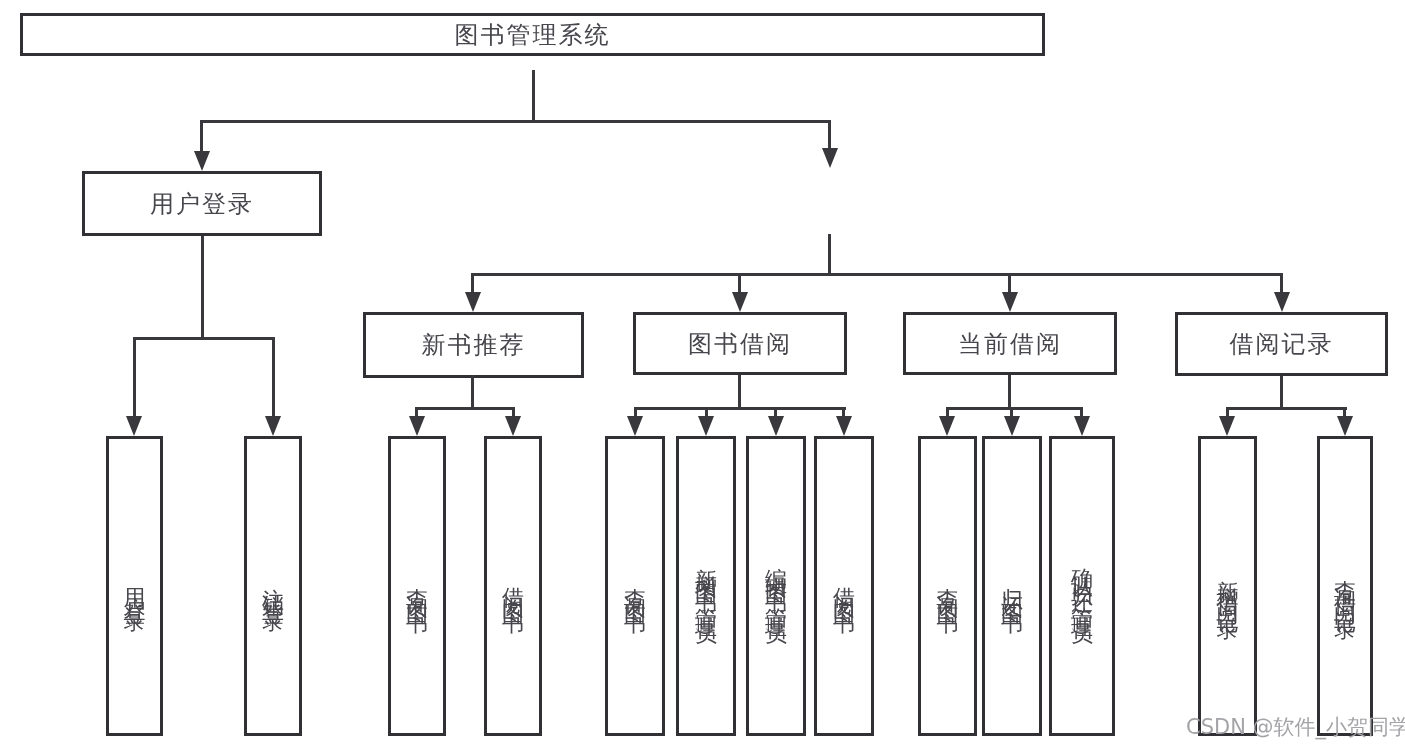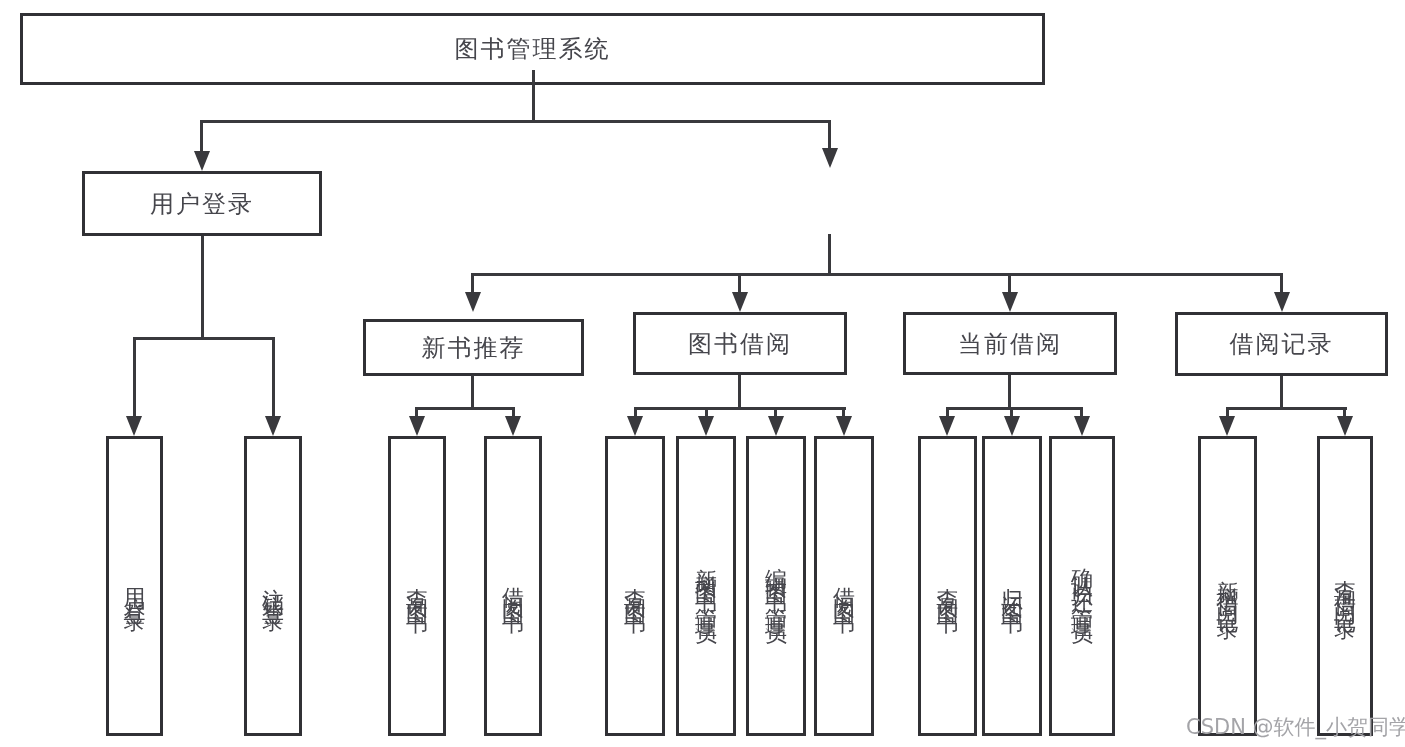--- a/index.html
+++ b/index.html
@@ -62,21 +62,21 @@
     font-size: 21px;
     color: #a4a4a8;
     white-space: nowrap;
   }
 </style>
 </head>
 <body>
 
 <div class="canvas">
 
-  <div class="box" style="left:20px;top:13px;width:1025px;height:72px">
+  <div class="box" style="left:20px;top:13px;width:1025px;height:43px">
     <span class="hlabel">图书管理系统</span>
   </div>
 
   <div class="vline" style="left:532px;top:70px;height:50px"></div>
   <div class="hline" style="left:200px;top:120px;width:631px"></div>
   <div class="vline" style="left:200px;top:120px;height:33px"></div>
   <div class="arrow" style="left:194px;top:151px"></div>
   <div class="vline" style="left:828px;top:120px;height:30px"></div>
   <div class="arrow" style="left:822px;top:148px"></div>
 
@@ -95,21 +95,21 @@
   <div class="hline" style="left:471px;top:273px;width:812px"></div>
   <div class="vline" style="left:471px;top:273px;height:23px"></div>
   <div class="arrow" style="left:465px;top:292px"></div>
   <div class="vline" style="left:738px;top:273px;height:23px"></div>
   <div class="arrow" style="left:732px;top:292px"></div>
   <div class="vline" style="left:1008px;top:273px;height:23px"></div>
   <div class="arrow" style="left:1002px;top:292px"></div>
   <div class="vline" style="left:1280px;top:273px;height:23px"></div>
   <div class="arrow" style="left:1274px;top:292px"></div>
 
-  <div class="box" style="left:363px;top:319px;width:221px;height:57px">
+  <div class="box" style="left:363px;top:312px;width:221px;height:66px">
     <span class="hlabel">新书推荐</span>
   </div>
   <div class="box" style="left:633px;top:312px;width:214px;height:63px">
     <span class="hlabel">图书借阅</span>
   </div>
   <div class="box" style="left:903px;top:312px;width:214px;height:63px">
     <span class="hlabel">当前借阅</span>
   </div>
   <div class="box" style="left:1175px;top:312px;width:213px;height:64px">
     <span class="hlabel">借阅记录</span>

